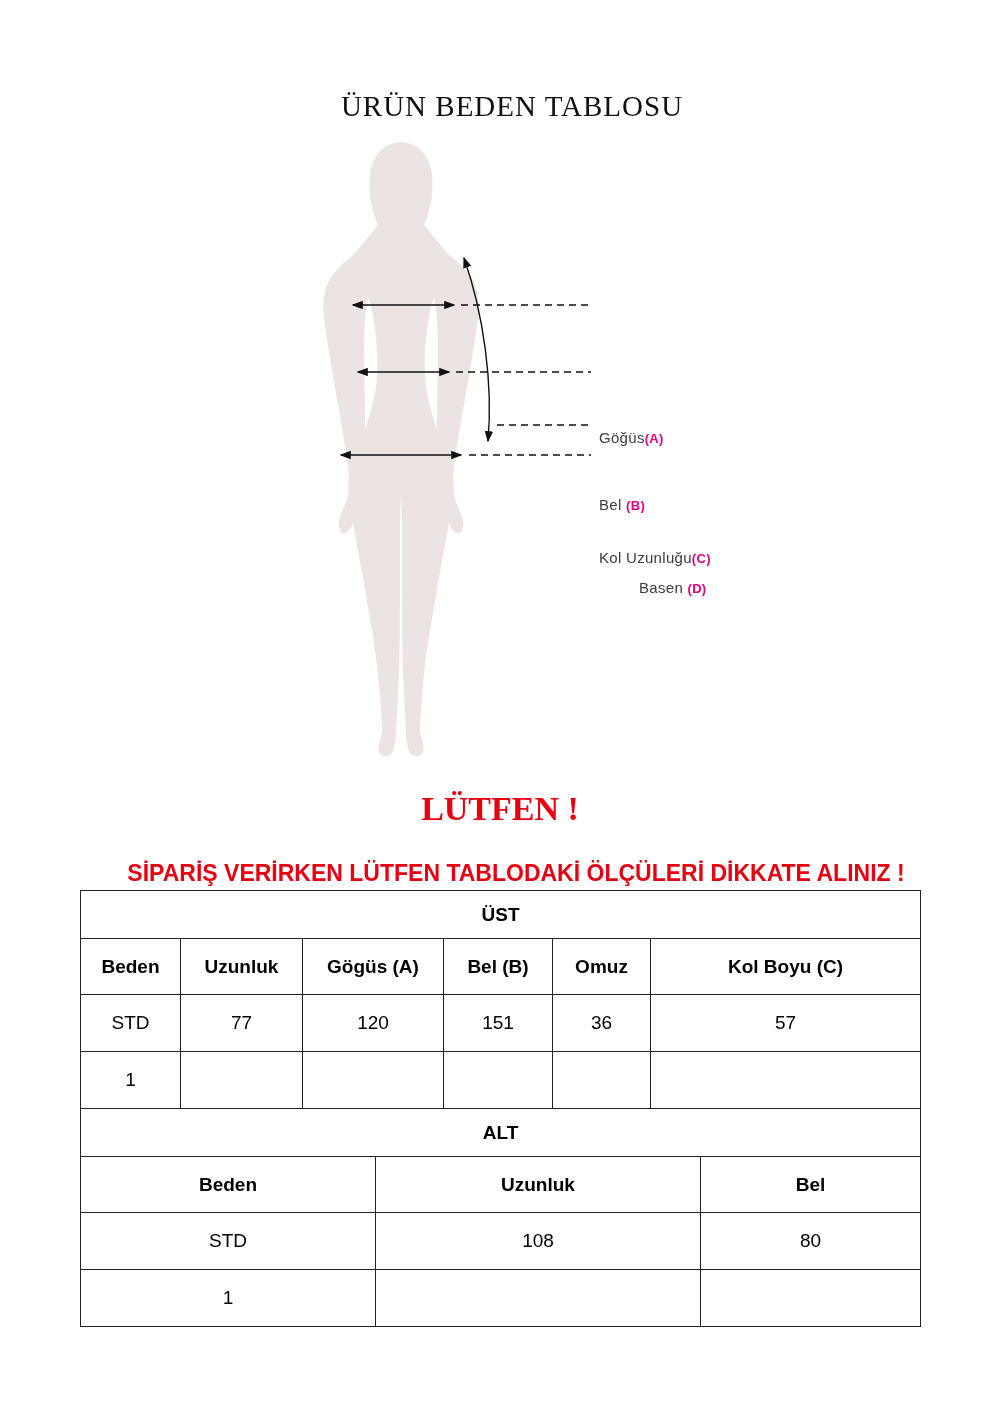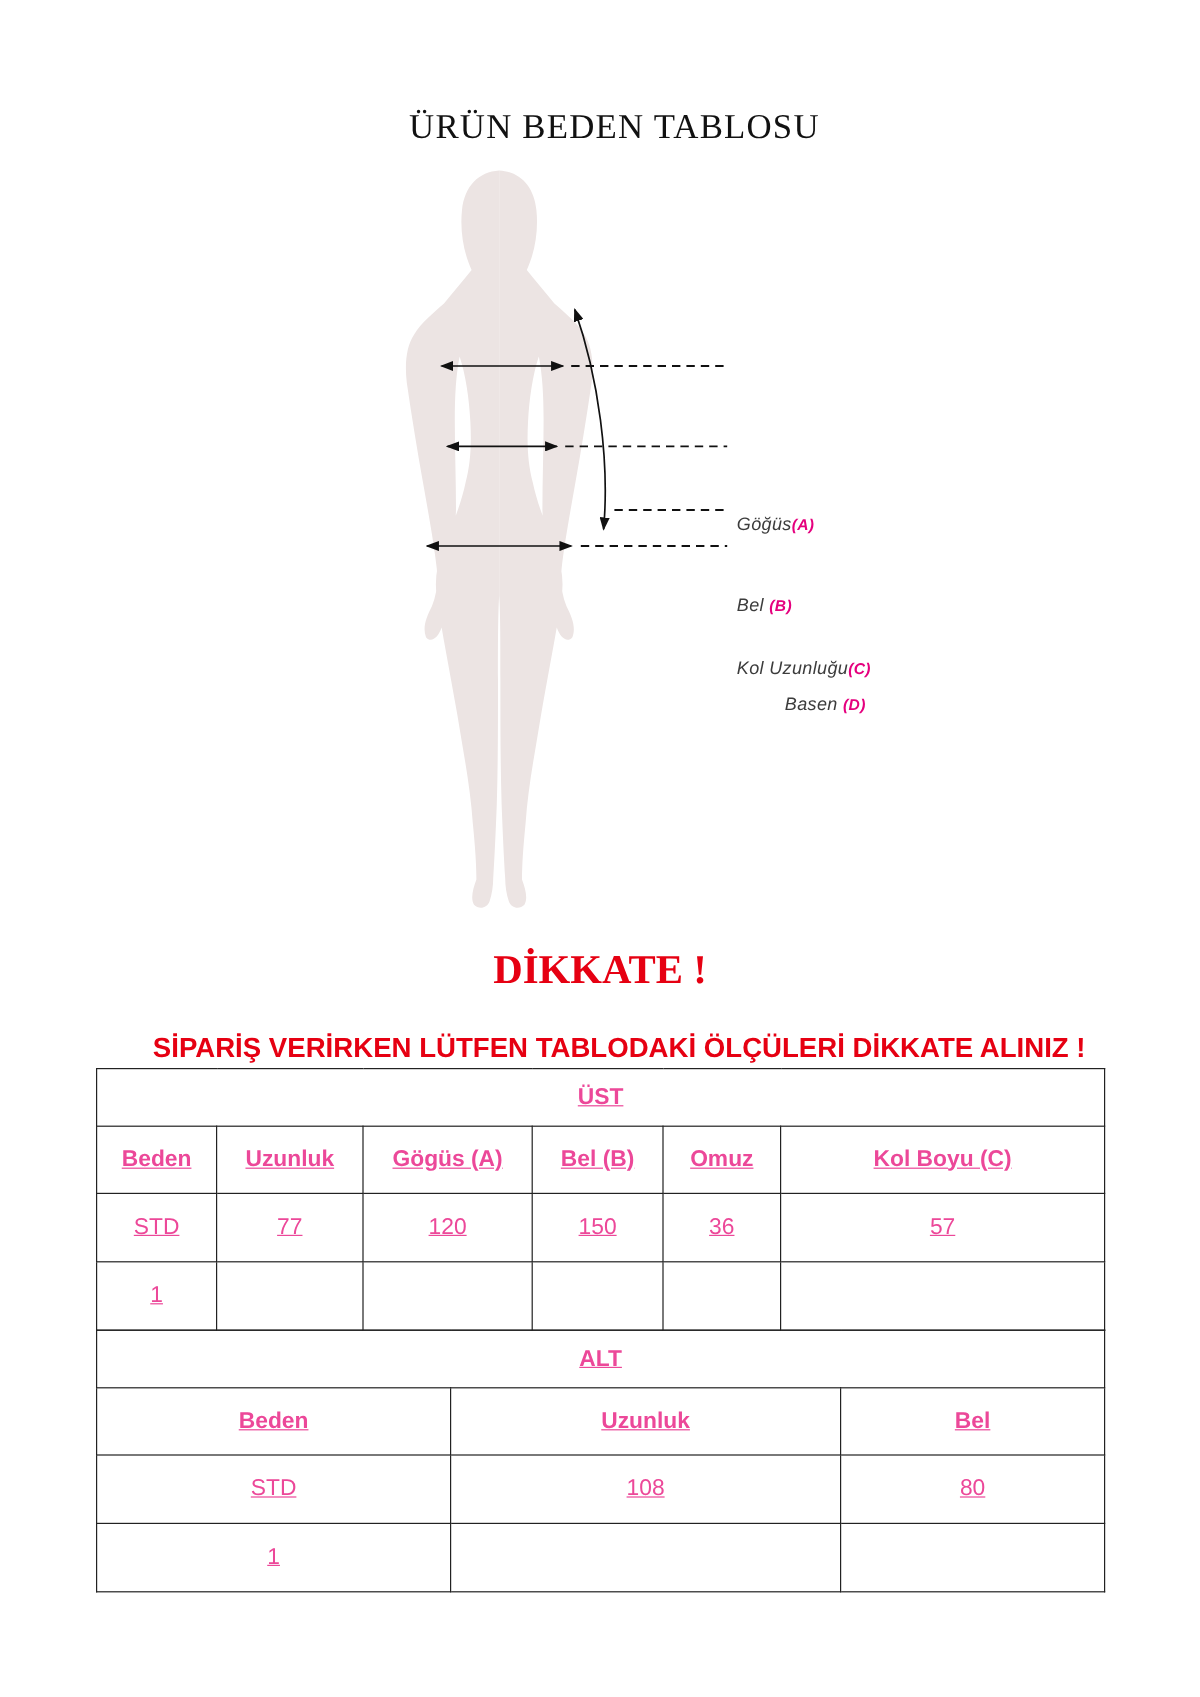--- a/index.html
+++ b/index.html
@@ -15,21 +15,21 @@
     position:absolute;
     top:78px; left:0; width:1000px;
     text-align:center;
     font-family:"Liberation Serif", serif;
     font-size:29px;
     font-weight:400;
     color:#111;
     letter-spacing:1px;
     margin:12px;
   }
-  .figure-area{position:absolute; left:16px; top:140px; width:804px; height:620px;font-style:italic;}
+  .figure-area{position:absolute; left:1px; top:140px; width:804px; height:620px;}
   .silhouette-svg{position:absolute; left:280px; top:0; width:240px; height:620px;}
   .arrows-svg{position:absolute; left:300px; top:105px; width:300px; height:230px;}
   .measure-label{
     position:absolute;
     left:598px;
     font-size:15px;
     color:#3c3c3c;
     white-space:nowrap;
     letter-spacing:0.3px;
   }
@@ -66,23 +66,22 @@
   table.size-table{
     border-collapse:collapse;
     table-layout:fixed;
     width:840px;
   }
   table.size-table td{
     border:1px solid #222;
     text-align:center;
     vertical-align:middle;
     font-size:19px;
-    color:#ec4899;
+    color:#000000;
     padding:0;
-    text-decoration:underline;
   }
   table.size-table td.hd{font-weight:bold;}
   table.alt-table{margin-top:-1px;}
   tr.r-title td{height:47px;}
   tr.r-head td{height:55px;}
   tr.r-data td{height:56px;}
   tr.r-empty td{height:56px;}
 </style>
 </head>
 <body>
@@ -156,21 +155,21 @@
       <span>Bel </span><span class="letter">(B)</span>
     </div>
     <div class="measure-label lbl-arm">
       <span>Kol Uzunluğu</span><span class="letter">(C)</span>
     </div>
     <div class="measure-label lbl-hip">
       <span>Basen </span><span class="letter">(D)</span>
     </div>
   </div>
 
-  <h2 class="warn-heading">DİKKATE !</h2>
+  <h2 class="warn-heading">LÜTFEN !</h2>
   <h3 class="warn-sub">SİPARİŞ VERİRKEN LÜTFEN TABLODAKİ ÖLÇÜLERİ DİKKATE ALINIZ !</h3>
 
   <div class="size-tables">
 
     <table class="size-table ust-table">
       <colgroup>
         <col style="width:100px">
           <col style="width:122px">
           <col style="width:141px">
         <col style="width:109px">
@@ -186,21 +185,21 @@
           <td class="hd">Uzunluk</td>
           <td class="hd">Gögüs (A)</td>
           <td class="hd">Bel (B)</td>
           <td class="hd">Omuz</td>
           <td class="hd">Kol Boyu (C)</td>
         </tr>
         <tr class="r-data">
           <td>STD</td>
           <td>77</td>
           <td>120</td>
-          <td>150</td>
+          <td>151</td>
           <td>36</td>
           <td>57</td>
         </tr>
         <tr class="r-empty">
           <td>1</td>
           <td></td>
           <td></td>
           <td></td>
           <td></td>
           <td></td>

